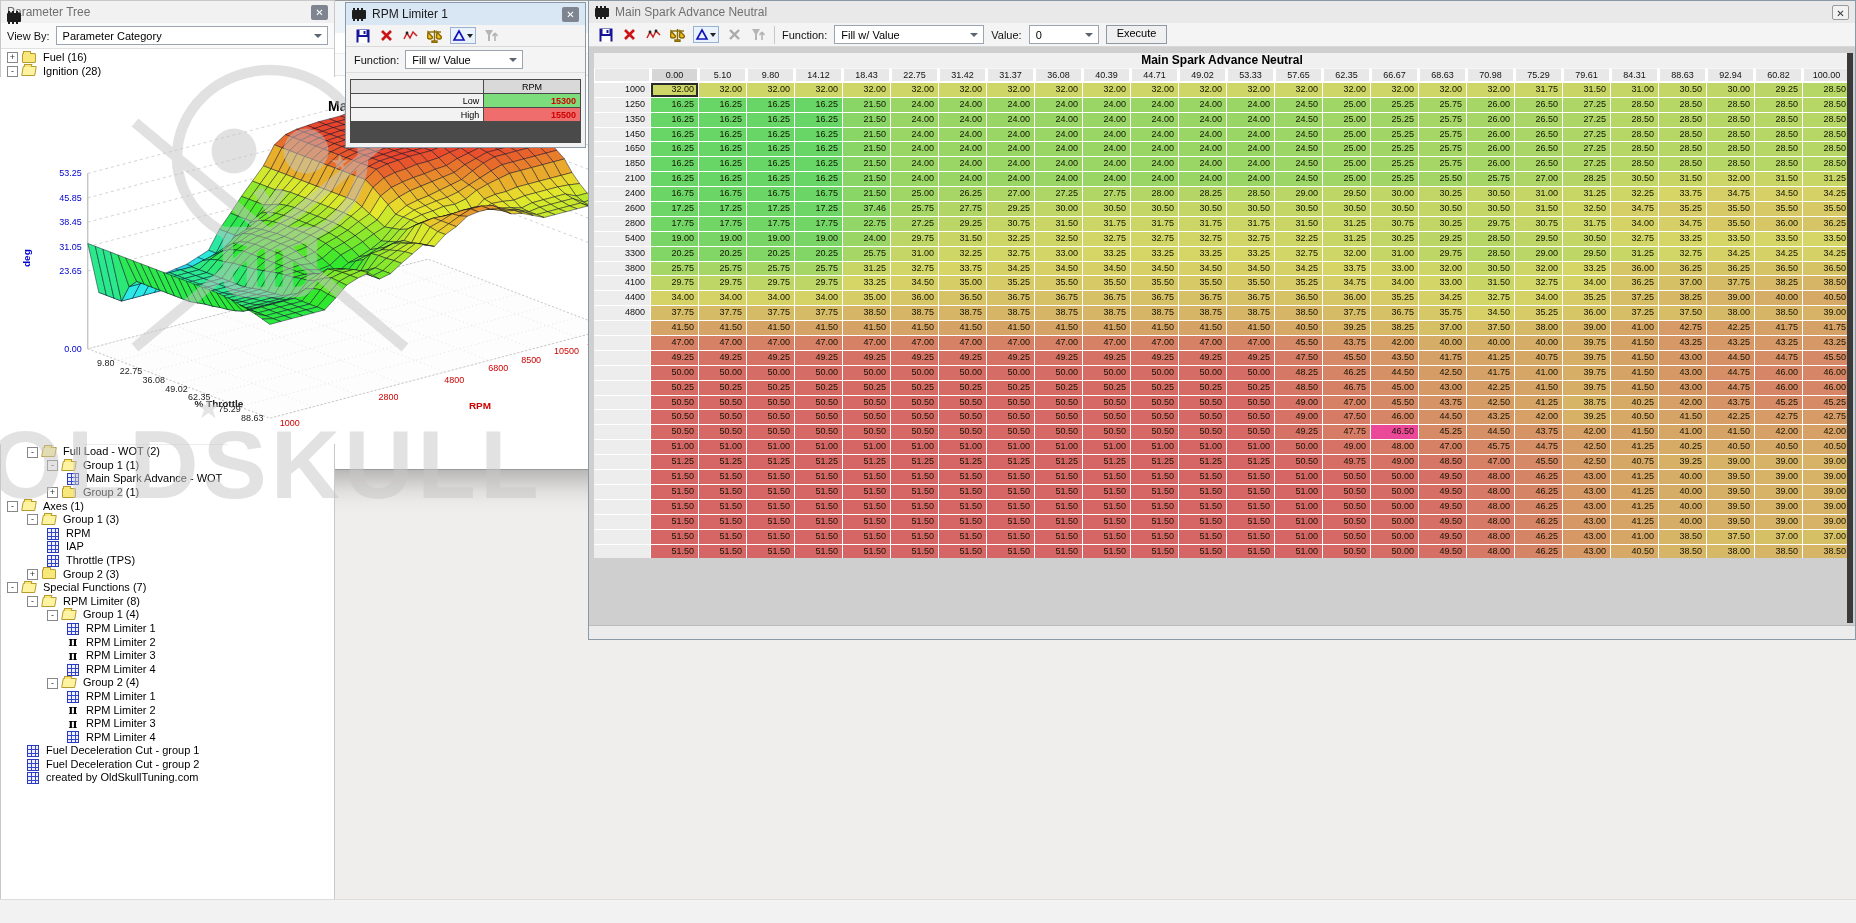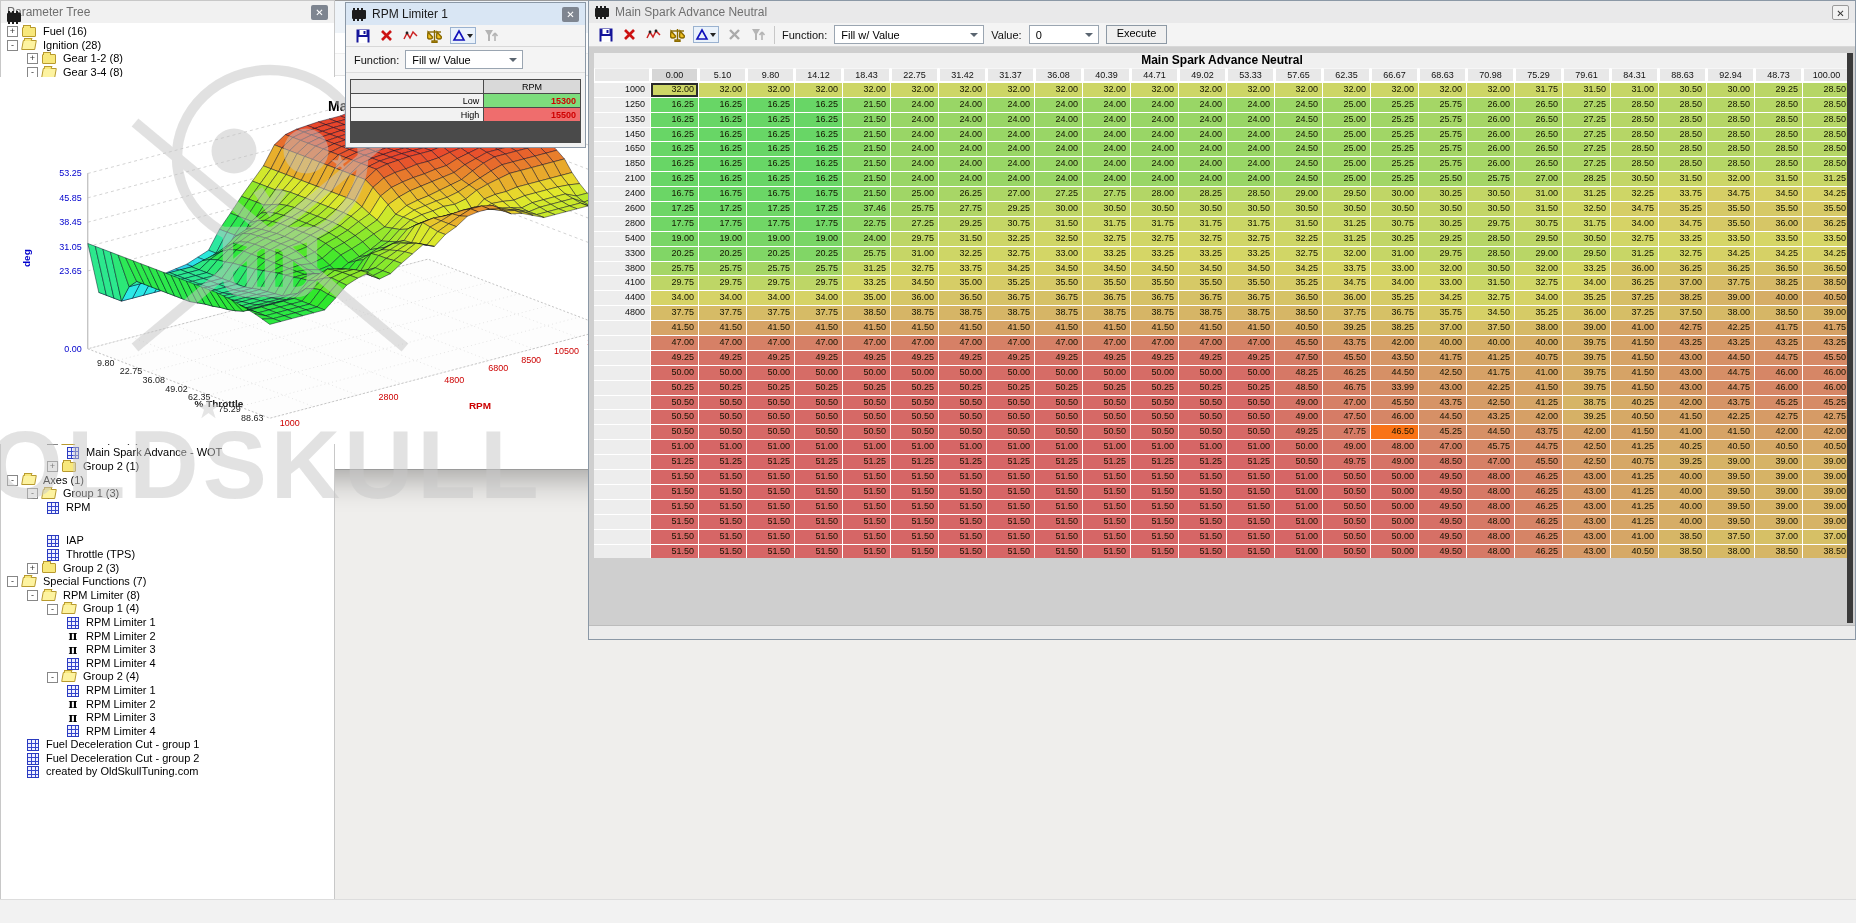--- a/index.html
+++ b/index.html
@@ -194,21 +194,21 @@
         <div class="ch">57.65</div>
         <div class="ch">62.35</div>
         <div class="ch">66.67</div>
         <div class="ch">68.63</div>
         <div class="ch">70.98</div>
         <div class="ch">75.29</div>
         <div class="ch">79.61</div>
         <div class="ch">84.31</div>
         <div class="ch">88.63</div>
         <div class="ch">92.94</div>
-        <div class="ch">48.73</div>
+        <div class="ch">60.82</div>
         <div class="ch">100.00</div>
         <div class="rh">1000</div>
         <div class="cell selcell" style="background: rgb(205, 214, 102);">32.00</div>
         <div class="cell" style="background: rgb(205, 214, 102);">32.00</div>
         <div class="cell" style="background: rgb(205, 214, 102);">32.00</div>
         <div class="cell" style="background: rgb(205, 214, 102);">32.00</div>
         <div class="cell" style="background: rgb(205, 214, 102);">32.00</div>
         <div class="cell" style="background: rgb(205, 214, 102);">32.00</div>
         <div class="cell" style="background: rgb(205, 214, 102);">32.00</div>
         <div class="cell" style="background: rgb(205, 214, 102);">32.00</div>
@@ -732,21 +732,21 @@
         <div class="cell" style="background: rgb(214, 107, 102);">50.25</div>
         <div class="cell" style="background: rgb(214, 107, 102);">50.25</div>
         <div class="cell" style="background: rgb(214, 107, 102);">50.25</div>
         <div class="cell" style="background: rgb(214, 107, 102);">50.25</div>
         <div class="cell" style="background: rgb(214, 107, 102);">50.25</div>
         <div class="cell" style="background: rgb(214, 107, 102);">50.25</div>
         <div class="cell" style="background: rgb(214, 107, 102);">50.25</div>
         <div class="cell" style="background: rgb(214, 107, 102);">50.25</div>
         <div class="cell" style="background: rgb(214, 118, 102);">48.50</div>
         <div class="cell" style="background: rgb(214, 129, 102);">46.75</div>
-        <div class="cell" style="background: rgb(214, 140, 102);">33.99</div>
+        <div class="cell" style="background: rgb(214, 140, 102);">45.00</div>
         <div class="cell" style="background: rgb(214, 153, 102);">43.00</div>
         <div class="cell" style="background: rgb(214, 158, 102);">42.25</div>
         <div class="cell" style="background: rgb(214, 163, 102);">41.50</div>
         <div class="cell" style="background: rgb(214, 174, 102);">39.75</div>
         <div class="cell" style="background: rgb(214, 163, 102);">41.50</div>
         <div class="cell" style="background: rgb(214, 153, 102);">43.00</div>
         <div class="cell" style="background: rgb(214, 142, 102);">44.75</div>
         <div class="cell" style="background: rgb(214, 134, 102);">46.00</div>
         <div class="cell" style="background: rgb(214, 134, 102);">46.00</div>
         <div class="rh"></div>
@@ -810,21 +810,21 @@
         <div class="cell" style="background: rgb(214, 105, 102);">50.50</div>
         <div class="cell" style="background: rgb(214, 105, 102);">50.50</div>
         <div class="cell" style="background: rgb(214, 105, 102);">50.50</div>
         <div class="cell" style="background: rgb(214, 105, 102);">50.50</div>
         <div class="cell" style="background: rgb(214, 105, 102);">50.50</div>
         <div class="cell" style="background: rgb(214, 105, 102);">50.50</div>
         <div class="cell" style="background: rgb(214, 105, 102);">50.50</div>
         <div class="cell" style="background: rgb(214, 105, 102);">50.50</div>
         <div class="cell" style="background: rgb(214, 113, 102);">49.25</div>
         <div class="cell" style="background: rgb(214, 123, 102);">47.75</div>
-        <div class="cell" style="background: #f97316;">46.50</div>
+        <div class="cell" style="background: #ec4899;">46.50</div>
         <div class="cell" style="background: rgb(214, 139, 102);">45.25</div>
         <div class="cell" style="background: rgb(214, 144, 102);">44.50</div>
         <div class="cell" style="background: rgb(214, 148, 102);">43.75</div>
         <div class="cell" style="background: rgb(214, 160, 102);">42.00</div>
         <div class="cell" style="background: rgb(214, 163, 102);">41.50</div>
         <div class="cell" style="background: rgb(214, 166, 102);">41.00</div>
         <div class="cell" style="background: rgb(214, 163, 102);">41.50</div>
         <div class="cell" style="background: rgb(214, 160, 102);">42.00</div>
         <div class="cell" style="background: rgb(214, 160, 102);">42.00</div>
         <div class="rh"></div>
@@ -1038,20 +1038,24 @@
       </div>
     <div id="rightstrip"></div>
     <div id="bottombar"></div>
   </div>
 
   <div class="win" id="paramtree">
     <div class="titlebar">
       <span class="t">Parameter Tree</span>
       <span class="xbtn">✕</span>
     </div>
+    <div id="viewby">
+      <span class="lbl">View By:</span>
+      <span class="combo">Parameter Category</span>
+    </div>
     <div id="tree">
         <div class="titem" style="padding-left: 6px;">
           <span class="exp">+</span>
           <span class="fold"></span>
           <span class="tlabel">Fuel (16)</span>
         </div>
         <div class="titem" style="padding-left: 6px;">
           <span class="exp">-</span>
           <span class="fold open"></span>
           <span class="tlabel">Ignition (28)</span>
@@ -1200,21 +1204,21 @@
         </div>
         <div class="titem" style="padding-left: 26px;">
           <span class="exp">-</span>
           <span class="fold open"></span>
           <span class="tlabel">Group 1 (3)</span>
         </div>
         <div class="titem" style="padding-left: 46px;">
           <span class="tbl"></span>
           <span class="tlabel">RPM</span>
         </div>
-        <div class="titem" style="padding-left: 46px; margin-top: 20px;">
+        <div class="titem" style="padding-left: 46px;">
           <span class="tbl"></span>
           <span class="tlabel">IAP</span>
         </div>
         <div class="titem" style="padding-left: 46px;">
           <span class="tbl"></span>
           <span class="tlabel">Throttle (TPS)</span>
         </div>
         <div class="titem" style="padding-left: 26px;">
           <span class="exp">+</span>
           <span class="fold"></span>

